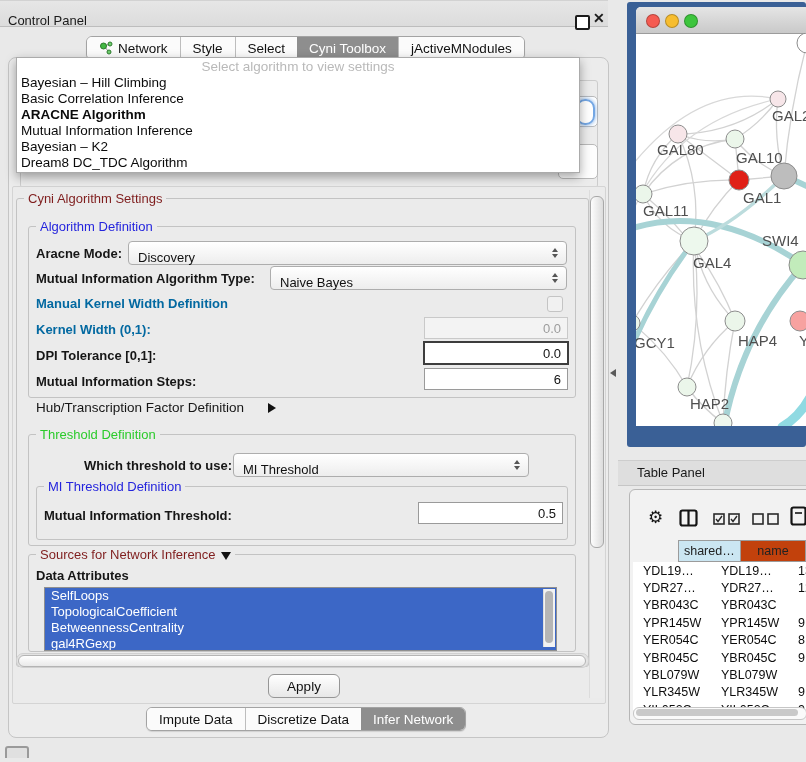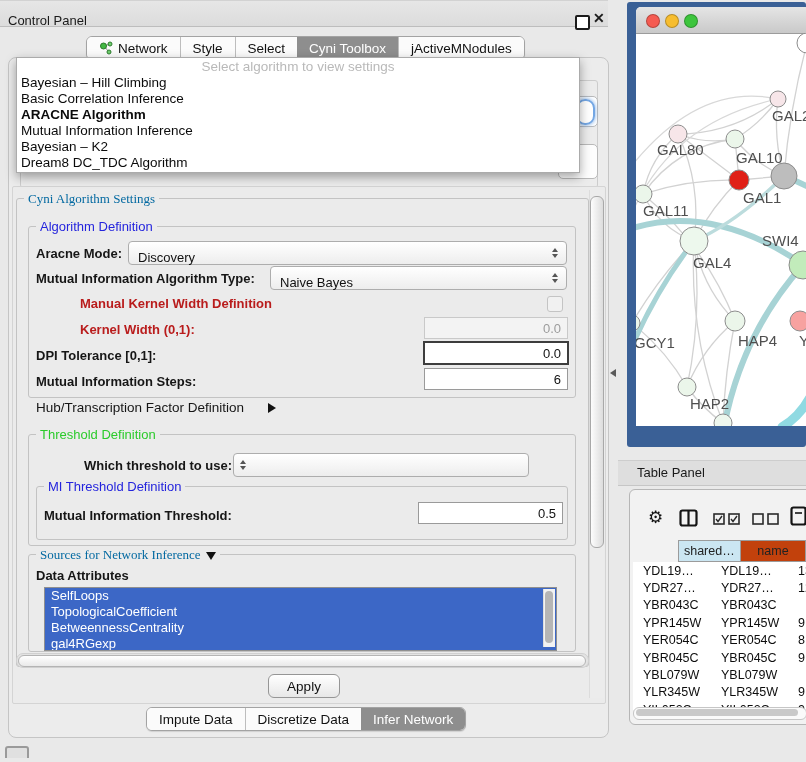--- a/index.html
+++ b/index.html
@@ -22,25 +22,25 @@
     background:#fbfbfb;border-left:1px solid #bdbdbd;white-space:nowrap;}
   .seg:first-child{border-left:none;}
   .seg.sel{background:#8e8e8e;color:#fff;border-left:none;}
   #top-tabs{left:86px;top:36px;}
   #bottom-tabs{left:146px;top:707px;}
   
   #settings-inner{left:12px;top:186px;width:592px;height:516px;background:#ebebeb;
     border:1px solid #d4d4d4;border-radius:2px;}
   .fieldset{border:1px solid #c3c3c3;border-radius:3px;}
   .legend{position:absolute;font-size:13px;background:#ebebeb;padding:0 4px;white-space:nowrap;}
-  .legend.black{color:#0369a1;font-family:Liberation Serif, serif;}
+  .legend.black{color:#7f1d1d;}
   .legend.blue{color:#2424dd;}
   .legend.green{color:#2bcb2b;}
   .lbl{position:absolute;font-size:13px;font-weight:bold;color:#161616;white-space:nowrap;}
-  .lbl.dis{color:#b91c1c;margin-left:44px;}
+  .lbl.dis{color:#0369a1;}
   .combo{position:absolute;background:linear-gradient(#ffffff,#ededed);border:1px solid #adadad;
     border-radius:4px;display:flex;align-items:center;font-size:13px;color:#111;}
   .combo .val{flex:1;padding-left:9px;white-space:nowrap;overflow:hidden;margin-top:9px;}
   .spin{width:18px;display:flex;flex-direction:column;align-items:center;gap:2px;padding-right:2px;}
   .tri-up{width:0;height:0;border-left:3.5px solid transparent;border-right:3.5px solid transparent;border-bottom:4.5px solid #555;}
   .tri-dn{width:0;height:0;border-left:3.5px solid transparent;border-right:3.5px solid transparent;border-top:4.5px solid #555;}
   .field{position:absolute;background:#fff;border:1px solid #9a9a9a;font-size:13px;color:#111;
     text-align:right;padding-right:6px;display:flex;align-items:center;justify-content:flex-end;}
   .field.dis{background:#f3f3f3;border-color:#c9c9c9;color:#9c9c9c;}
   .field.strong{border:2px solid #3d3d3d;}
@@ -195,20 +195,21 @@
   <div class="expander" style="left:36px;top:400px;">
     <span>Hub/Transcription Factor Definition</span>
     <span class="tri-right"></span>
   </div>
 
   <div class="abs fieldset" style="left:28px;top:434px;width:546px;height:110px;"></div>
   <div class="legend green" style="left:36px;top:427px;">Threshold Definition</div>
 
   <div class="lbl" style="left:84px;top:458px;">Which threshold to use:</div>
   <div class="combo" style="left:233px;top:453px;width:294px;height:22px;">
+    <span class="val">MI Threshold</span>
     <span class="spin">
         <span class="tri-up"></span>
         <span class="tri-dn"></span>
       </span>
   </div>
 
   <div class="abs fieldset" style="left:36px;top:486px;width:530px;height:52px;"></div>
   <div class="legend blue" style="left:44px;top:479px;">MI Threshold Definition</div>
 
   <div class="lbl" style="left:44px;top:508px;">Mutual Information Threshold:</div>

